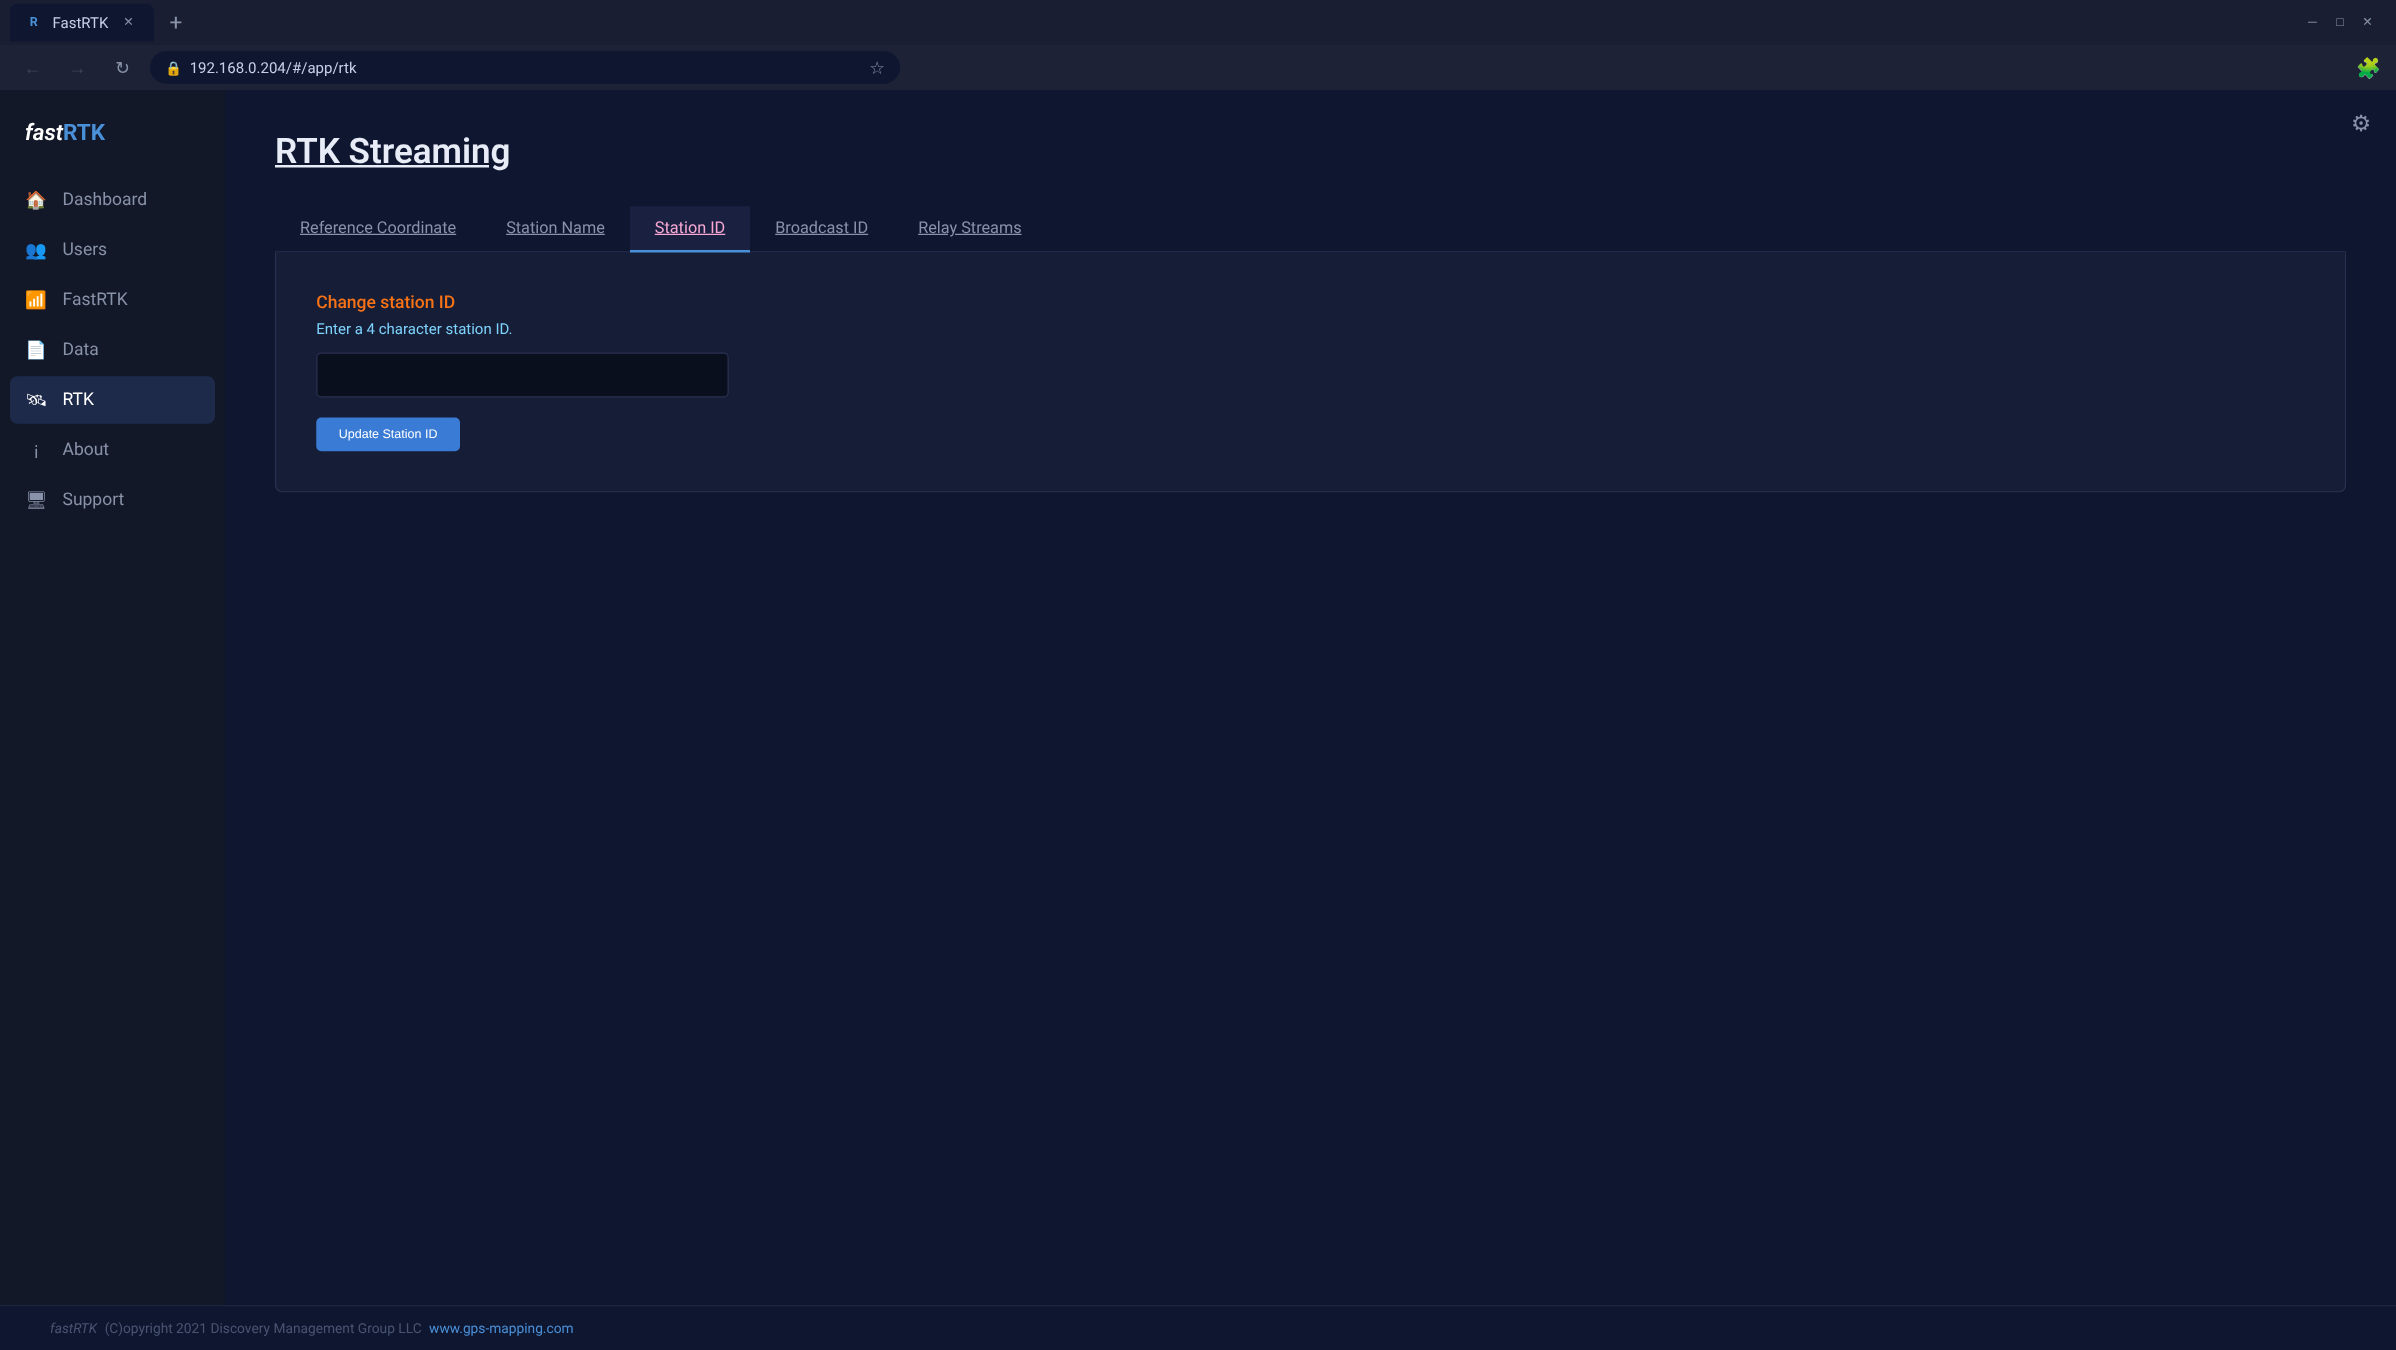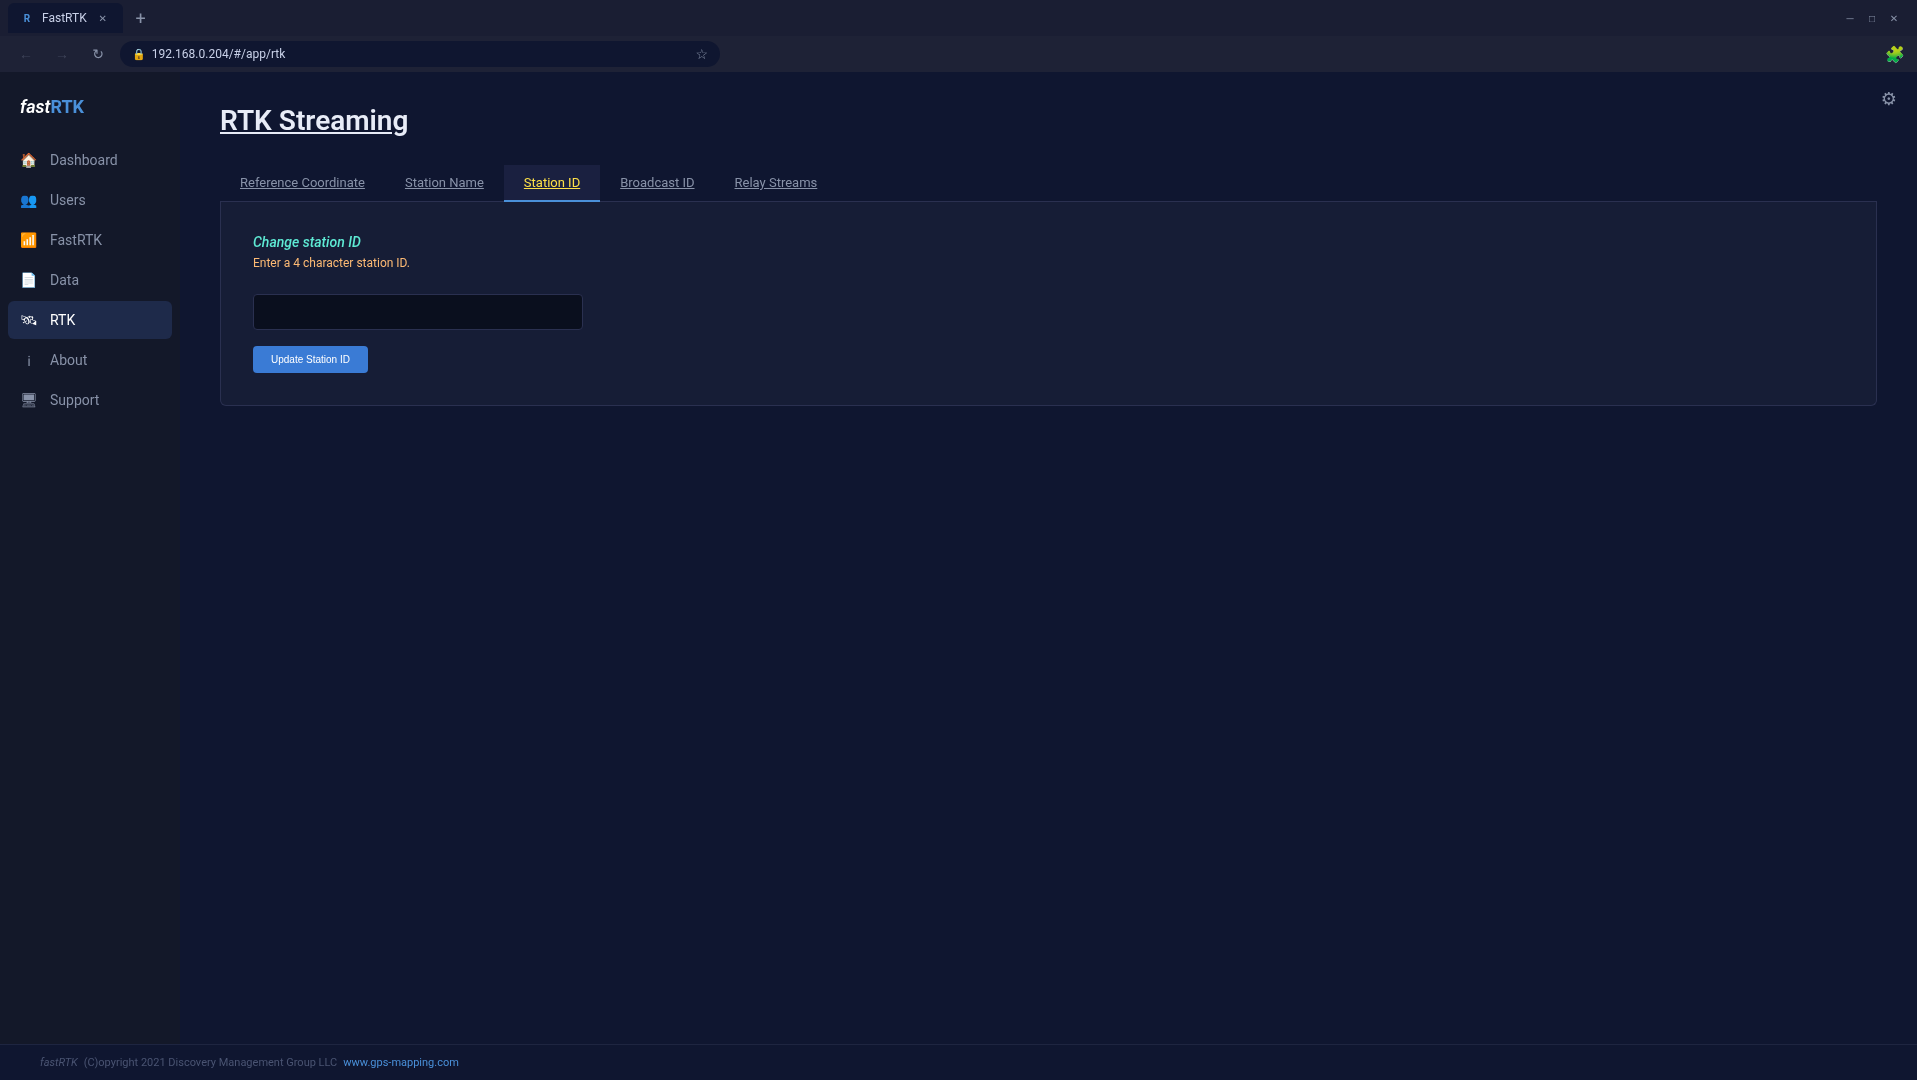--- a/index.html
+++ b/index.html
@@ -259,21 +259,21 @@
       padding: 10px 20px;
       font-size: 13px;
       color: #8892a8;
       cursor: pointer;
       border-bottom: 2px solid transparent;
       margin-bottom: -1px;
       text-decoration: underline;
     }
 
     .tab-item.active {
-      color: #fde047;
+      color: #f9a8d4;
       border-bottom: 2px solid #4a90d9;
       background: #1a2040;
     }
 
     
     .content-card {
       background: #161d36;
       border: 1px solid #2a3050;
       border-top: none;
       border-radius: 0 0 6px 6px;
@@ -283,29 +283,28 @@
     .station-id-title {
       font-size: 20px;
       font-weight: 500;
       color: #e8ecf7;
       margin-bottom: 24px;
     }
 
     .section-label {
       font-size: 14px;
       font-weight: 500;
-      color: #5eead4;
+      color: #f97316;
       margin-bottom: 6px;
-      font-style: italic;
     }
 
     .section-description {
       font-size: 12px;
-      color: #fdba74;
-      margin-bottom: 24px;
+      color: #7dd3fc;
+      margin-bottom: 12px;
     }
 
     .station-id-input {
       width: 330px;
       height: 36px;
       background: #0a0f1e;
       border: 1px solid #2a3050;
       border-radius: 4px;
       color: #c8d0e7;
       font-size: 13px;

